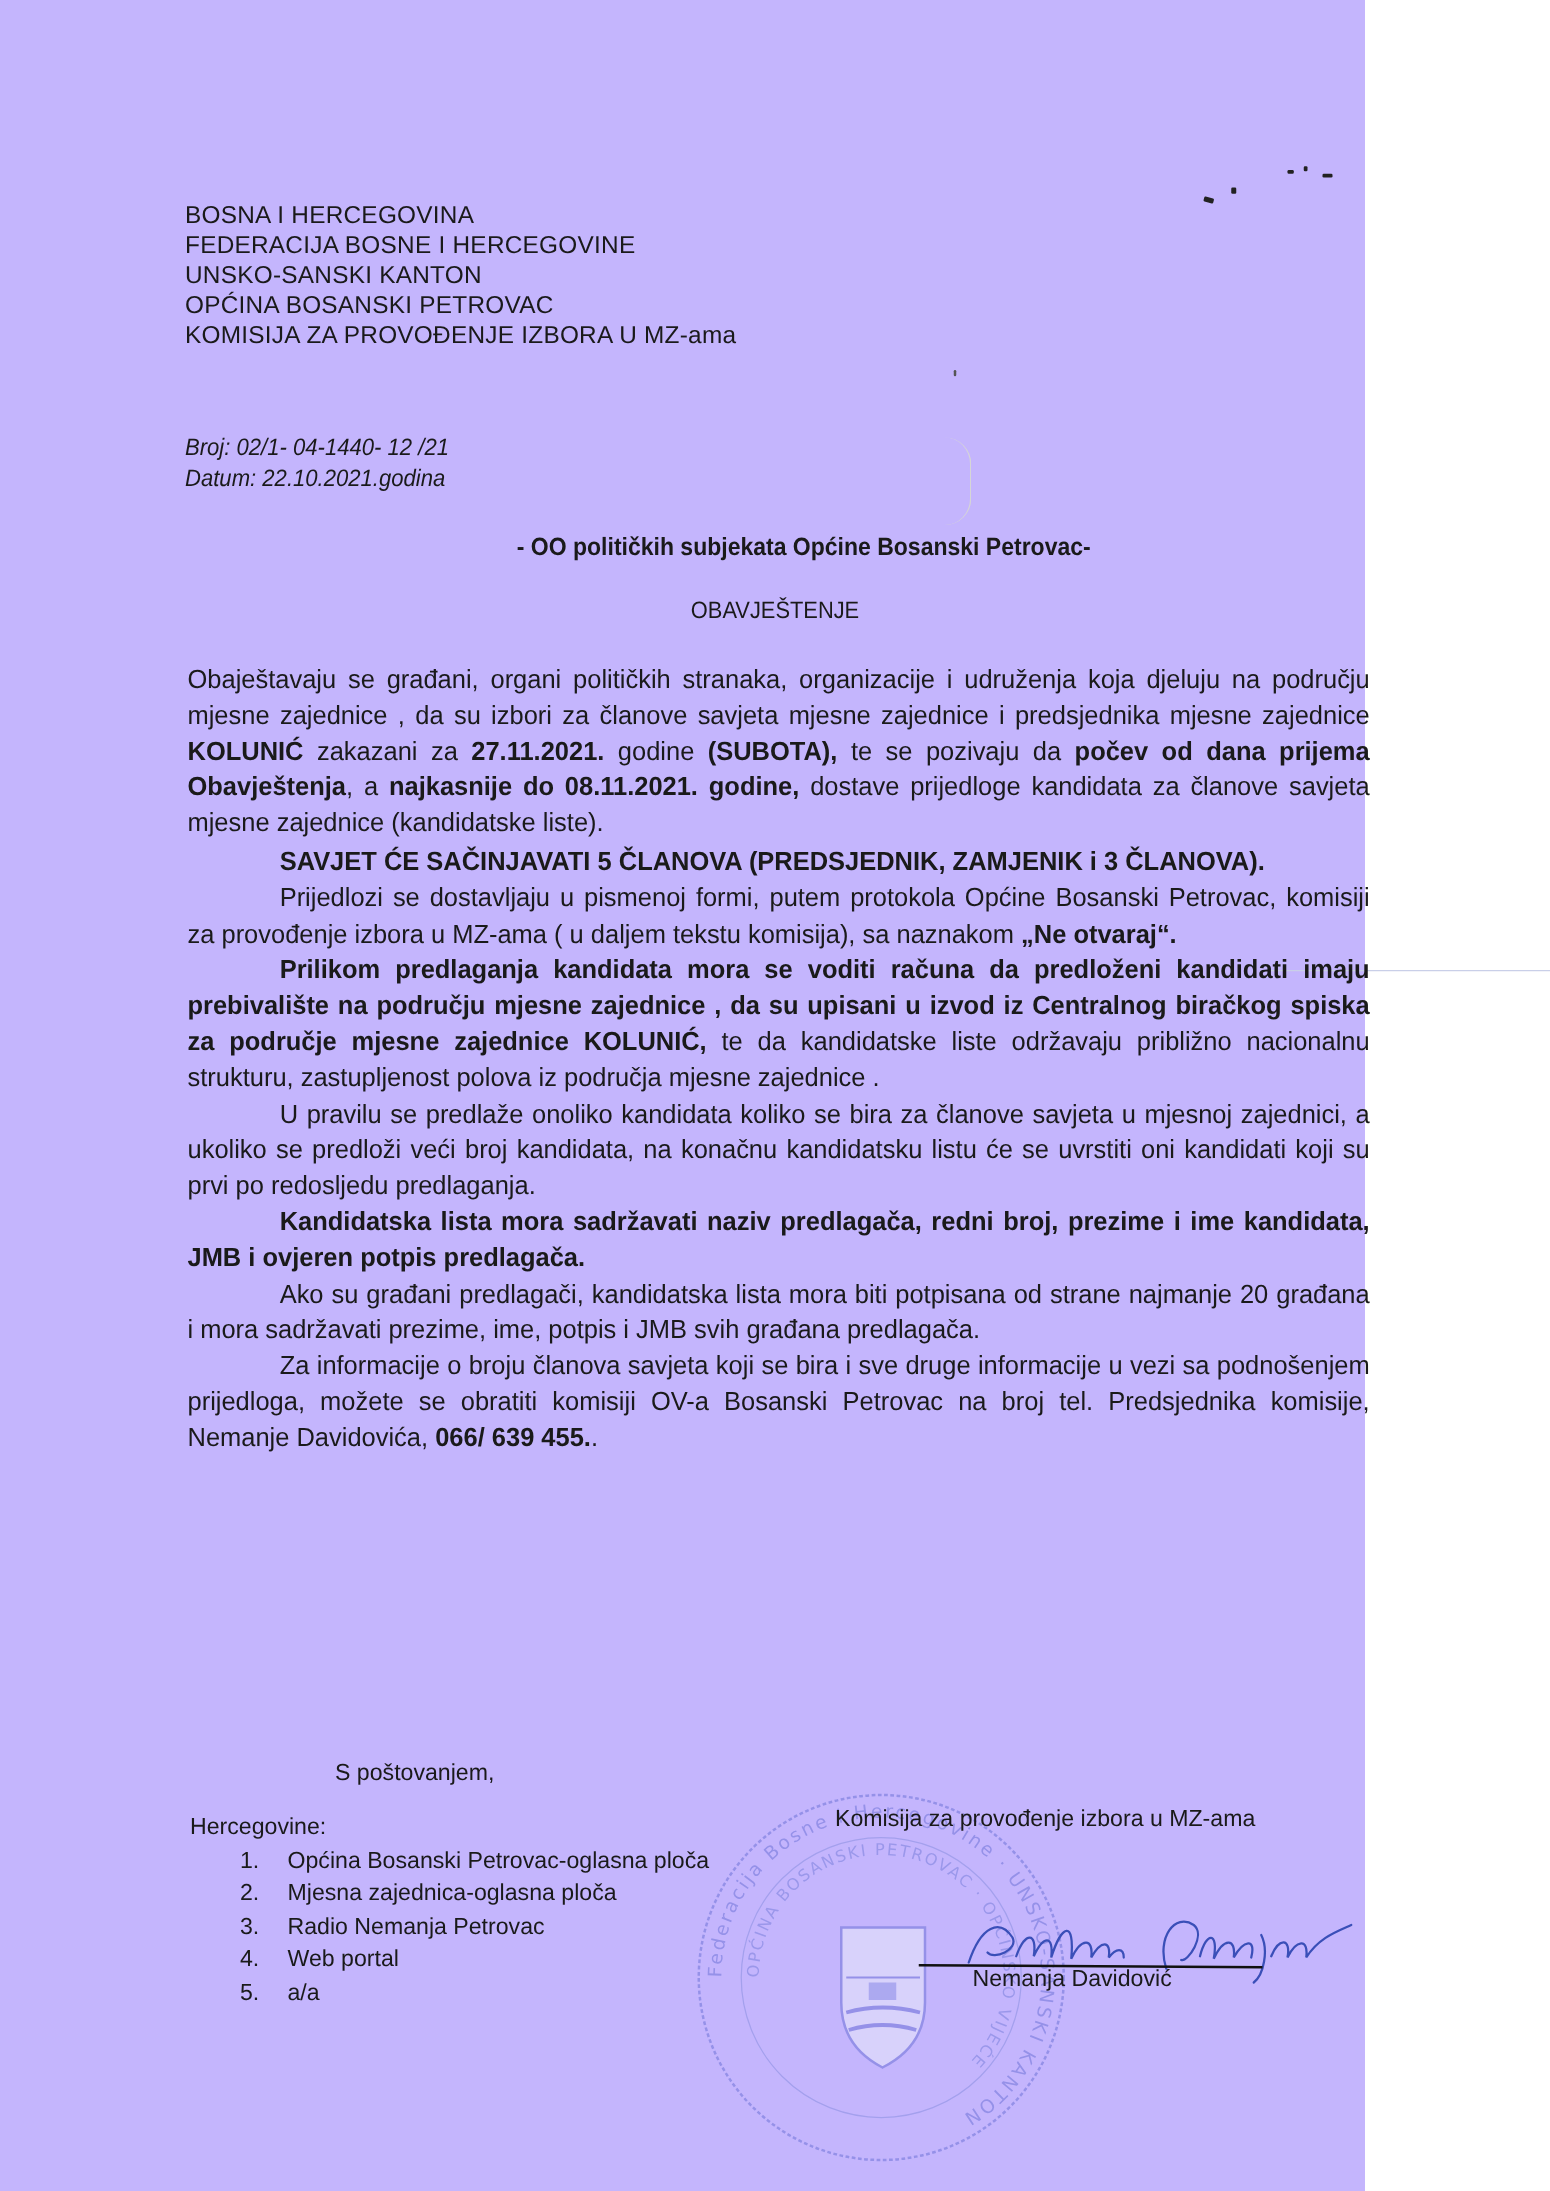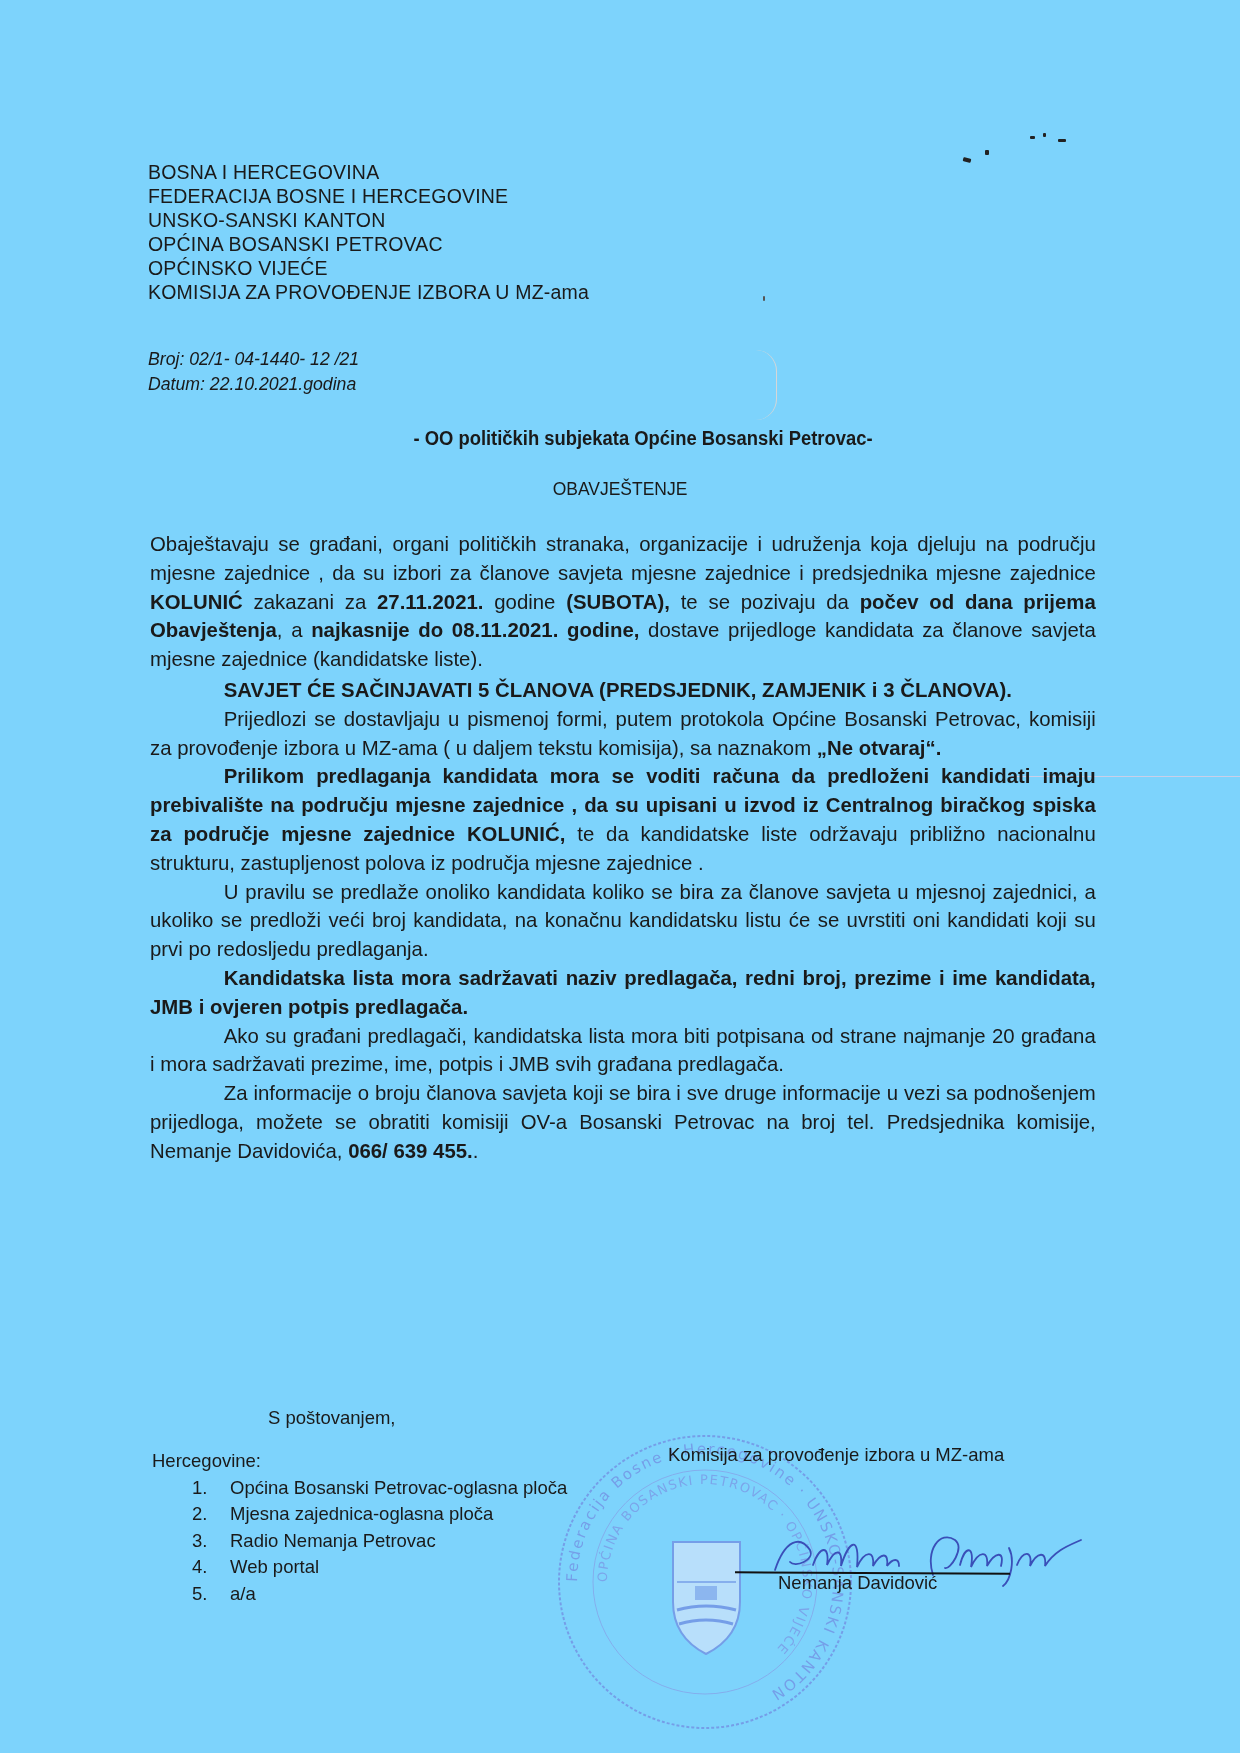--- a/index.html
+++ b/index.html
@@ -1,17 +1,17 @@
 <!DOCTYPE html>
 <html><head>
 <meta charset="utf-8">
 <style>
   html, body { margin:0; padding:0; background:#ffffff; }
   body { width:1240px; height:1753px; position:relative; overflow:hidden; color:#1a1a1a; }
-  .page { position:absolute; left:0; top:0; width:1240px; height:1753px; background:#7dd3fc; }
+  .page { position:absolute; left:0; top:0; width:1092px; height:1753px; background:#c4b5fd; }
   .header { position:absolute; left:148px; top:160px; font-family:"Liberation Sans", sans-serif; font-size:19.5px; line-height:24px; letter-spacing:0.2px; }
   .header div { white-space:nowrap; }
   .refs { position:absolute; left:148px; top:346px; font-family:"Liberation Sans", sans-serif; font-size:19px; line-height:25px;font-style:italic; }
   .addressee { position:absolute; left:0; width:1240px; top:427px; text-align:center; font-family:"Liberation Sans", sans-serif; font-weight:bold; font-size:20px; padding-left:50px; box-sizing:border-box; transform:scaleX(0.92); }
   .doc-title { position:absolute; left:0; width:1240px; top:478px; text-align:center; font-family:"Liberation Sans", sans-serif; font-size:19px; transform:scaleX(0.92); }
   .body { position:absolute; left:150px; top:530px; width:946px; font-family:Liberation Sans, sans-serif; font-size:21px; line-height:28.8px; text-align:justify; }
   .body p { margin:0; transform-origin:left top; }
   .body .indent { text-indent:76px; }
   .body b { font-weight:bold; }
   .greeting { position:absolute; left:268px; top:1371px; font-family:"Liberation Sans", sans-serif; font-size:18.5px;margin-top:36px; }
@@ -41,21 +41,20 @@
   <span class="speck" style="left:1058px;top:139px;width:8px;height:3px;"></span>
   <span class="speck" style="left:763px;top:296px;width:2px;height:5px;background:#555;"></span>
   <div class="arc"></div>
   <div class="fold-line"></div>
 
   <div class="header">
     <div>BOSNA I HERCEGOVINA</div>
     <div>FEDERACIJA BOSNE I HERCEGOVINE</div>
     <div>UNSKO-SANSKI KANTON</div>
     <div>OPĆINA BOSANSKI PETROVAC</div>
-    <div>OPĆINSKO VIJEĆE</div>
     <div>KOMISIJA ZA PROVOĐENJE IZBORA U MZ-ama</div>
   </div>
 
   <div class="refs">
     <div style="transform:scaleX(0.93);transform-origin:left;">Broj: 02/1- 04-1440- 12 /21</div>
     <div style="transform:scaleX(0.93);transform-origin:left;">Datum: 22.10.2021.godina</div>
   </div>
 
   <div class="addressee">- OO političkih subjekata Općine Bosanski Petrovac-</div>
   <div class="doc-title">OBAVJEŠTENJE</div>

